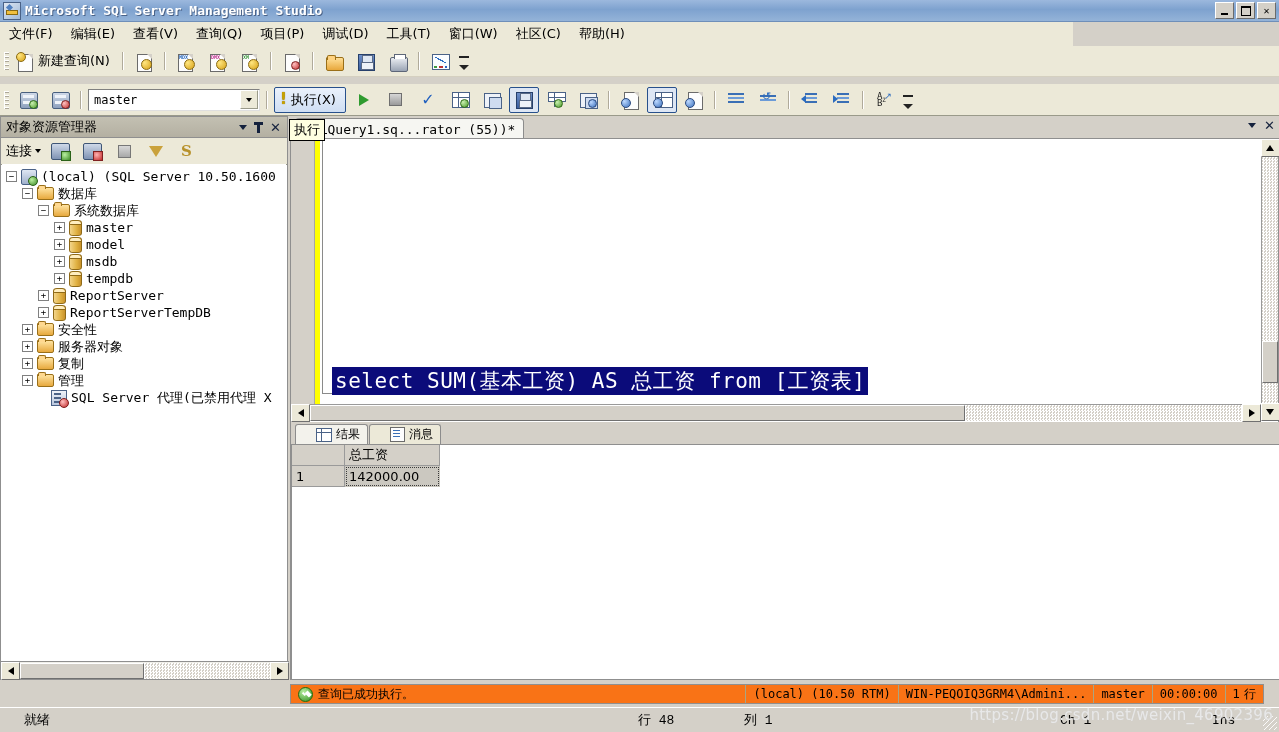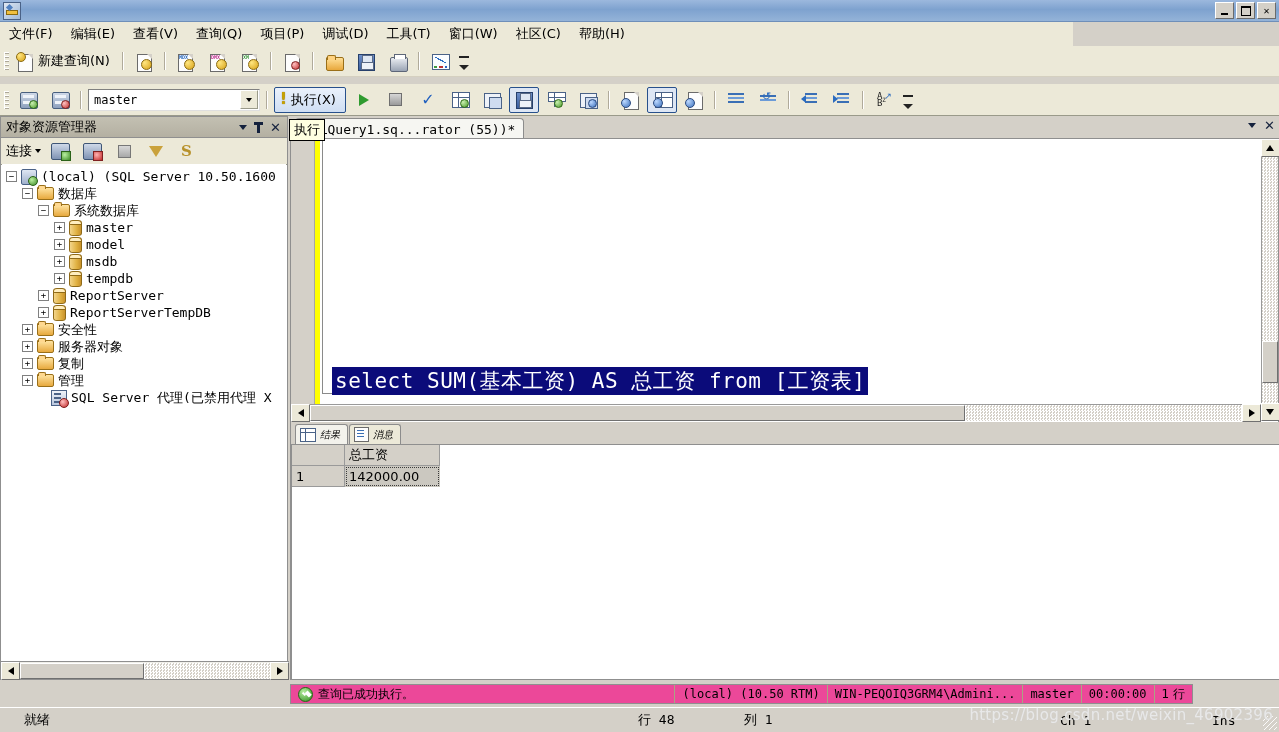--- a/index.html
+++ b/index.html
@@ -275,23 +275,23 @@
     border-color:#ffffff #707070 #707070 #ffffff;box-sizing:border-box;}
   .ed-hscroll{position:absolute;left:0;right:17px;bottom:0;height:17px;background:#f0efe9;
     display:flex;align-items:center;border-top:1px solid #9a9a9a;box-sizing:border-box;}
 
   
   .results{
     position:absolute;left:0;top:310px;width:989px;height:232px;background:#d4d0c8;
   }
   .res-tabs{height:22px;display:flex;align-items:flex-end;padding-left:4px;gap:0px;}
   .rtab{
-    height:19px;display:flex;align-items:center;padding:0 7px 0 4px;margin-right:1px;
+    height:19px;display:flex;align-items:center;padding:0 7px 0 20px;margin-right:1px;
     background:#ece9d8;border:1px solid #8c8c8c;border-bottom:none;border-radius:3px 3px 0 0;
-    font-size:10px;font-family:"DejaVu Sans","Liberation Sans",sans-serif;font-style:italic;
+    font-size:12px;font-family:"DejaVu Sans","Liberation Sans",sans-serif;
   }
   .rtab.active{background:#f3f2ec;}
   .ic-gridsm{width:14px;height:12px;background:#fff;border:1px solid #4a6287;margin-right:4px;flex:none;position:relative;}
   .ic-gridsm:before{content:"";position:absolute;left:0;top:3px;width:14px;height:1px;background:#4a6287;}
   .ic-gridsm:after{content:"";position:absolute;left:4px;top:0;width:1px;height:12px;background:#4a6287;}
   .ic-msg{width:13px;height:13px;background:#fdfdfd;border:1px solid #6b6b6b;margin-right:4px;flex:none;position:relative;}
   .ic-msg:before{content:"";position:absolute;left:2px;top:2px;width:7px;height:1px;background:#3a6fb5;
     box-shadow:0 3px 0 #3a6fb5,0 6px 0 #3a6fb5;}
   .grid-host{
     position:absolute;left:0;top:22px;width:989px;height:210px;background:#ffffff;
@@ -304,40 +304,40 @@
   }
   .gtable th.corner{width:44px;}
   .gtable td{
     border:1px solid #c9c6bd;border-left:none;border-top:none;padding:1px 4px;height:18px;color:#000;
   }
   .gtable td.rowhdr{background:#d4d0c8;border:1px solid #9a9a9a;border-left:none;border-top:none;width:44px;}
   .gtable td.sel{background:#cbc8c0;outline:1px dotted #3a3a3a;outline-offset:-2px;}
 
   
   .qstatus{
-    position:absolute;left:290px;top:684px;width:903px;height:20px;
-    background:#ec4899;border:1px solid #8f8f8f;box-sizing:border-box;
+    position:absolute;left:290px;top:684px;width:974px;height:20px;
+    background:#f97316;border:1px solid #8f8f8f;box-sizing:border-box;
     display:flex;align-items:center;font-size:12px;color:#000;
     font-family:"DejaVu Sans Mono","Liberation Mono",monospace;
   }
   .qs-cell{padding:0 7px;border-right:1px solid #a9a582;height:18px;display:flex;align-items:center;white-space:nowrap;}
   .qs-cell.cjk{font-family:"DejaVu Sans","Liberation Sans",sans-serif;}
   .qs-ok{width:13px;height:13px;border-radius:50%;flex:none;margin-right:5px;
     background:radial-gradient(circle at 35% 30%,#b7eda0,#2f8d1e);border:1px solid #1f6b12;position:relative;}
   .qs-ok:after{content:"";position:absolute;left:3px;top:5px;width:4px;height:2px;background:#fff;
     transform:rotate(45deg);box-shadow:3px -3px 0 1px #fff;}
 
   
   .appstatus{
     position:absolute;left:0;bottom:0;width:1279px;height:24px;background:#d4d0c8;
     border-top:1px solid #ffffff;display:flex;align-items:center;
     font-size:13px;color:#000;font-family:"DejaVu Sans Mono","Liberation Mono",monospace;
   }
   .as-ready{margin-left:24px;font-family:"DejaVu Sans","Liberation Sans",sans-serif;}
-  .as-cell{position:absolute;white-space:nowrap;}
+  .as-cell{position:absolute;white-space:nowrap;font-family:Liberation Mono, monospace;}
   .grip-corner{
     position:absolute;right:2px;bottom:2px;width:14px;height:14px;
     background:
       linear-gradient(135deg,transparent 45%,#ffffff 45% 55%,transparent 55%) 0 0/5px 5px repeat;
     opacity:.9;
   }
   .watermark{
     position:absolute;right:6px;top:706px;font-size:15px;color:#e8e8e8;
     font-family:"DejaVu Sans","Liberation Sans",sans-serif;letter-spacing:.3px;
     text-shadow:0 0 1px #cfcfcf;pointer-events:none;
@@ -348,20 +348,21 @@
     font-size:13px;font-family:"DejaVu Sans","Liberation Sans",sans-serif;color:#000;z-index:40;
   }
 </style>
 </head>
 <body>
 
 <div id="app">
 
   <div class="titlebar">
     <div class="title-ico"></div>
+    <span class="title-text">Microsoft SQL Server Management Studio</span>
     <div class="winbtns">
       <div class="winbtn">
           <span class="mn"></span>
         </div>
       <div class="winbtn">
           <span class="mx"></span>
         </div>
       <div class="winbtn">
           <span>✕</span>
         </div>

